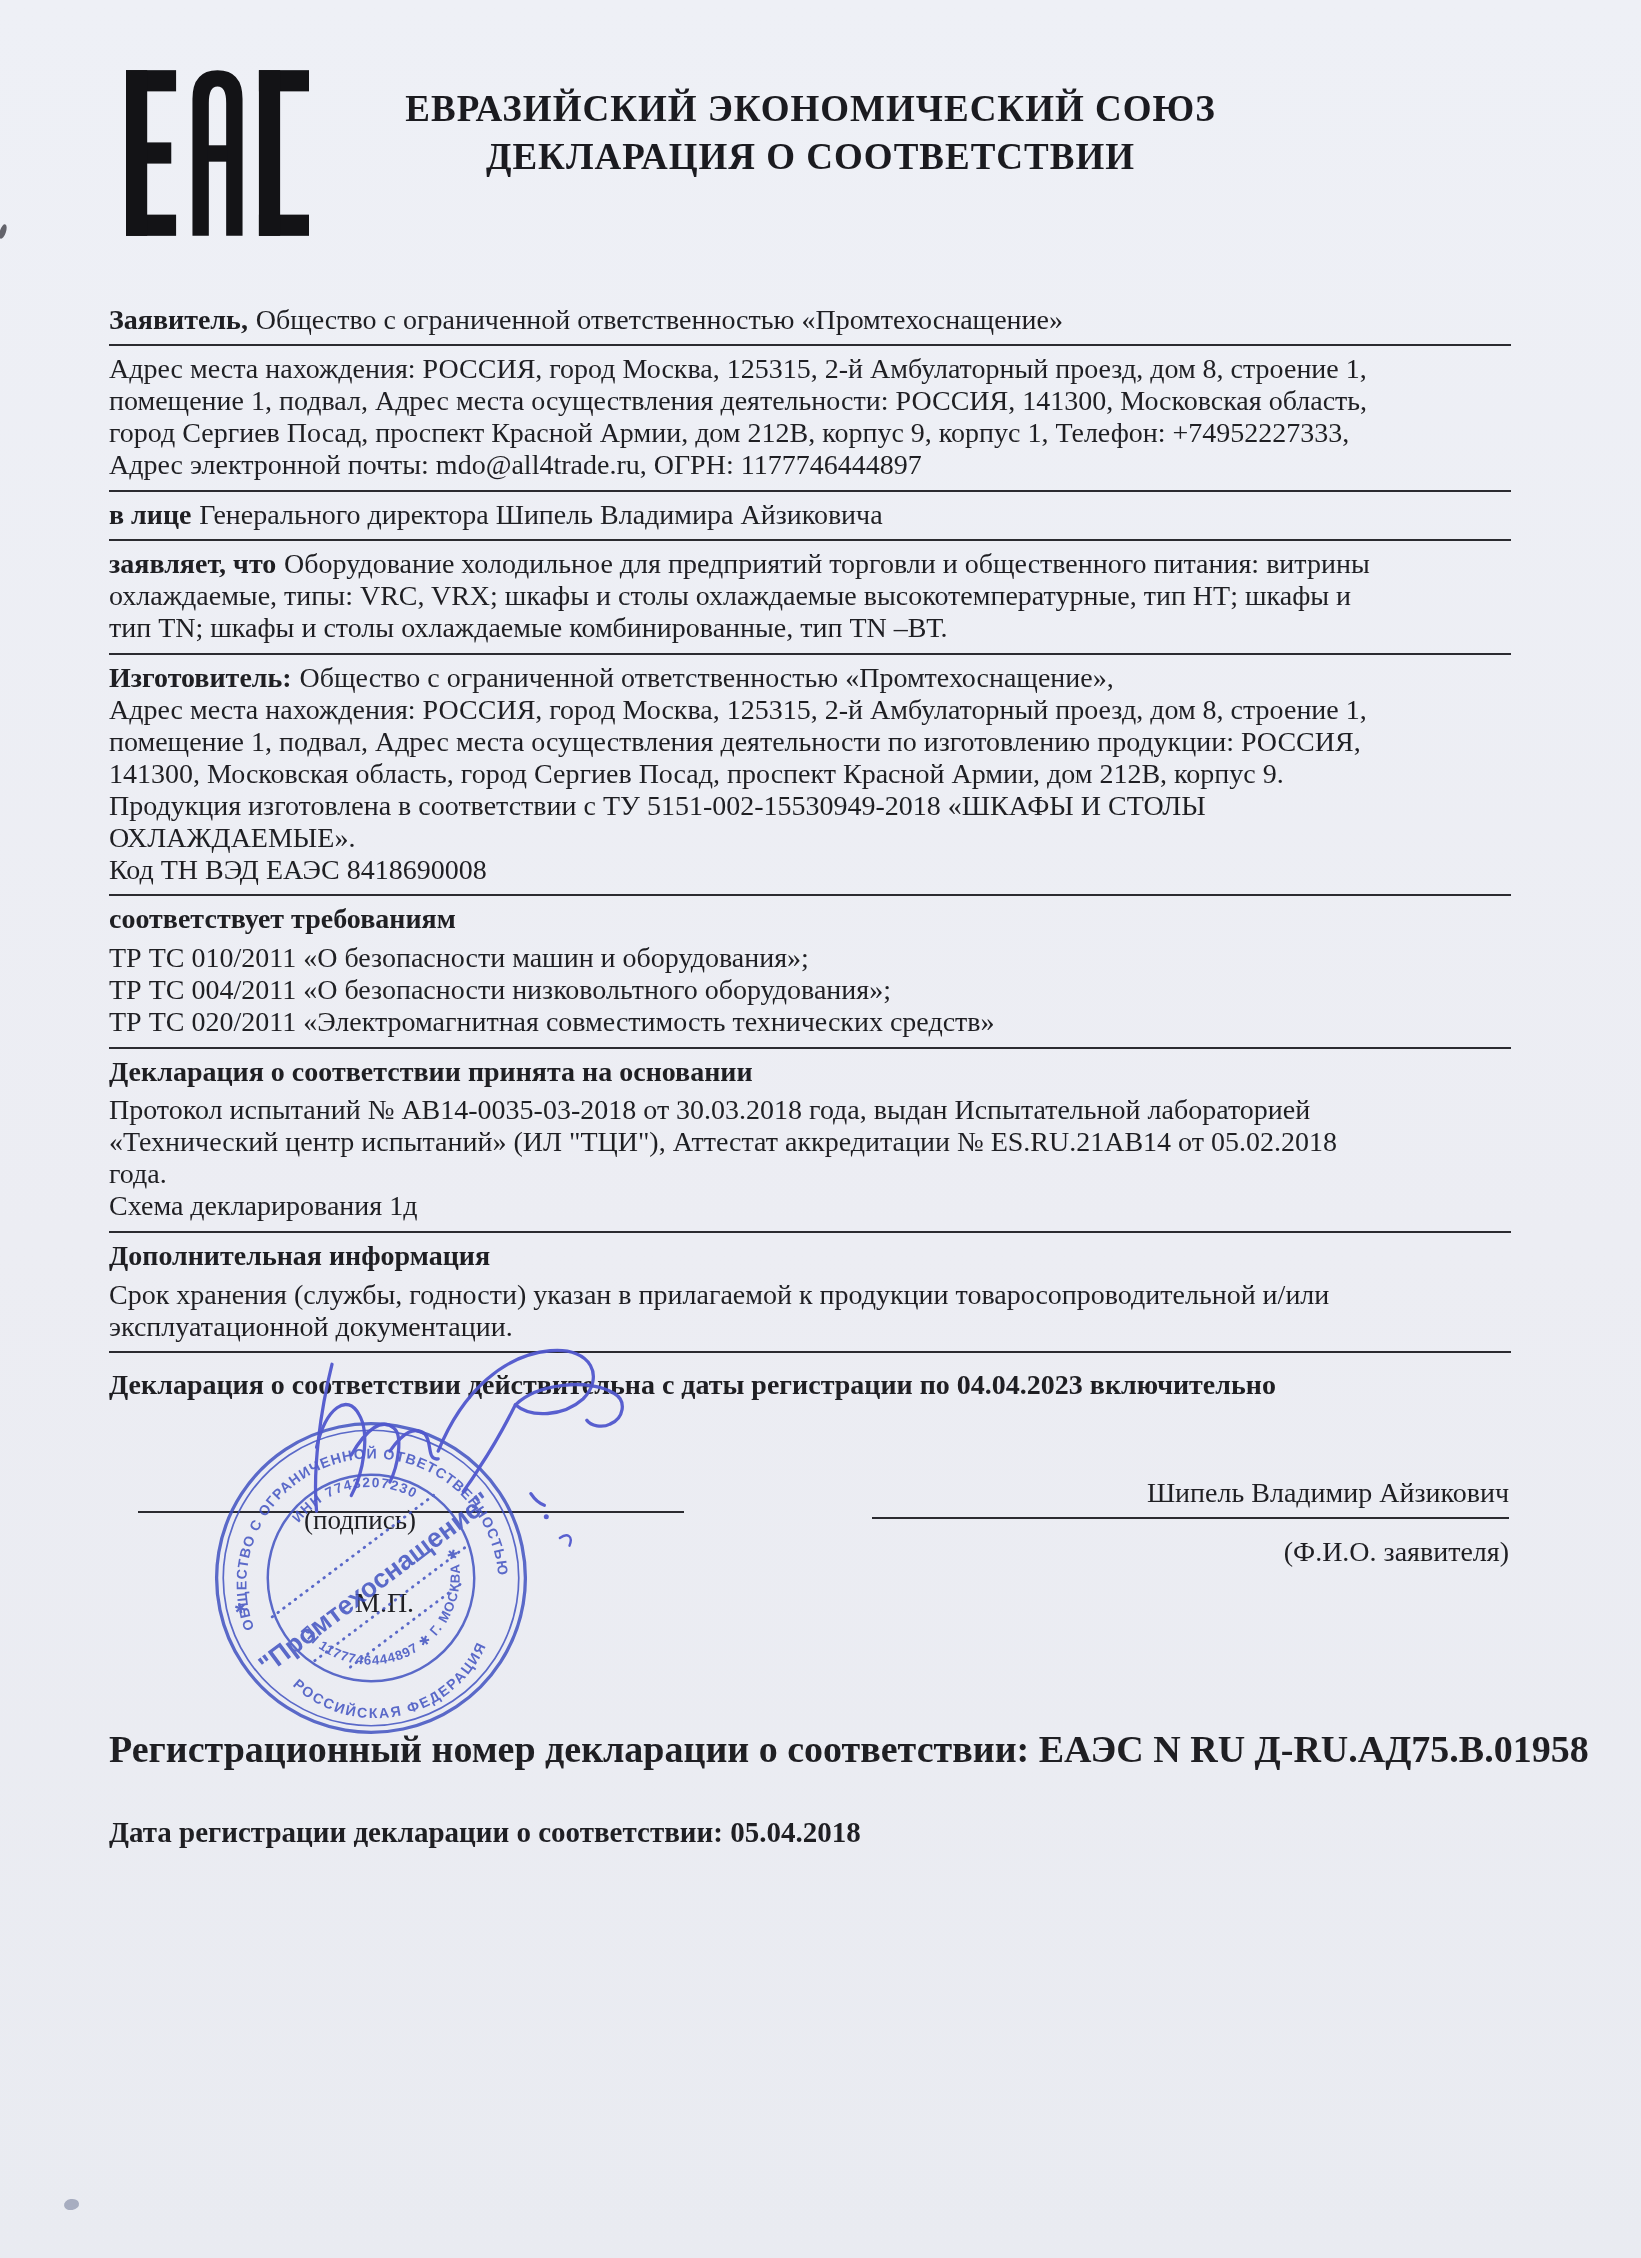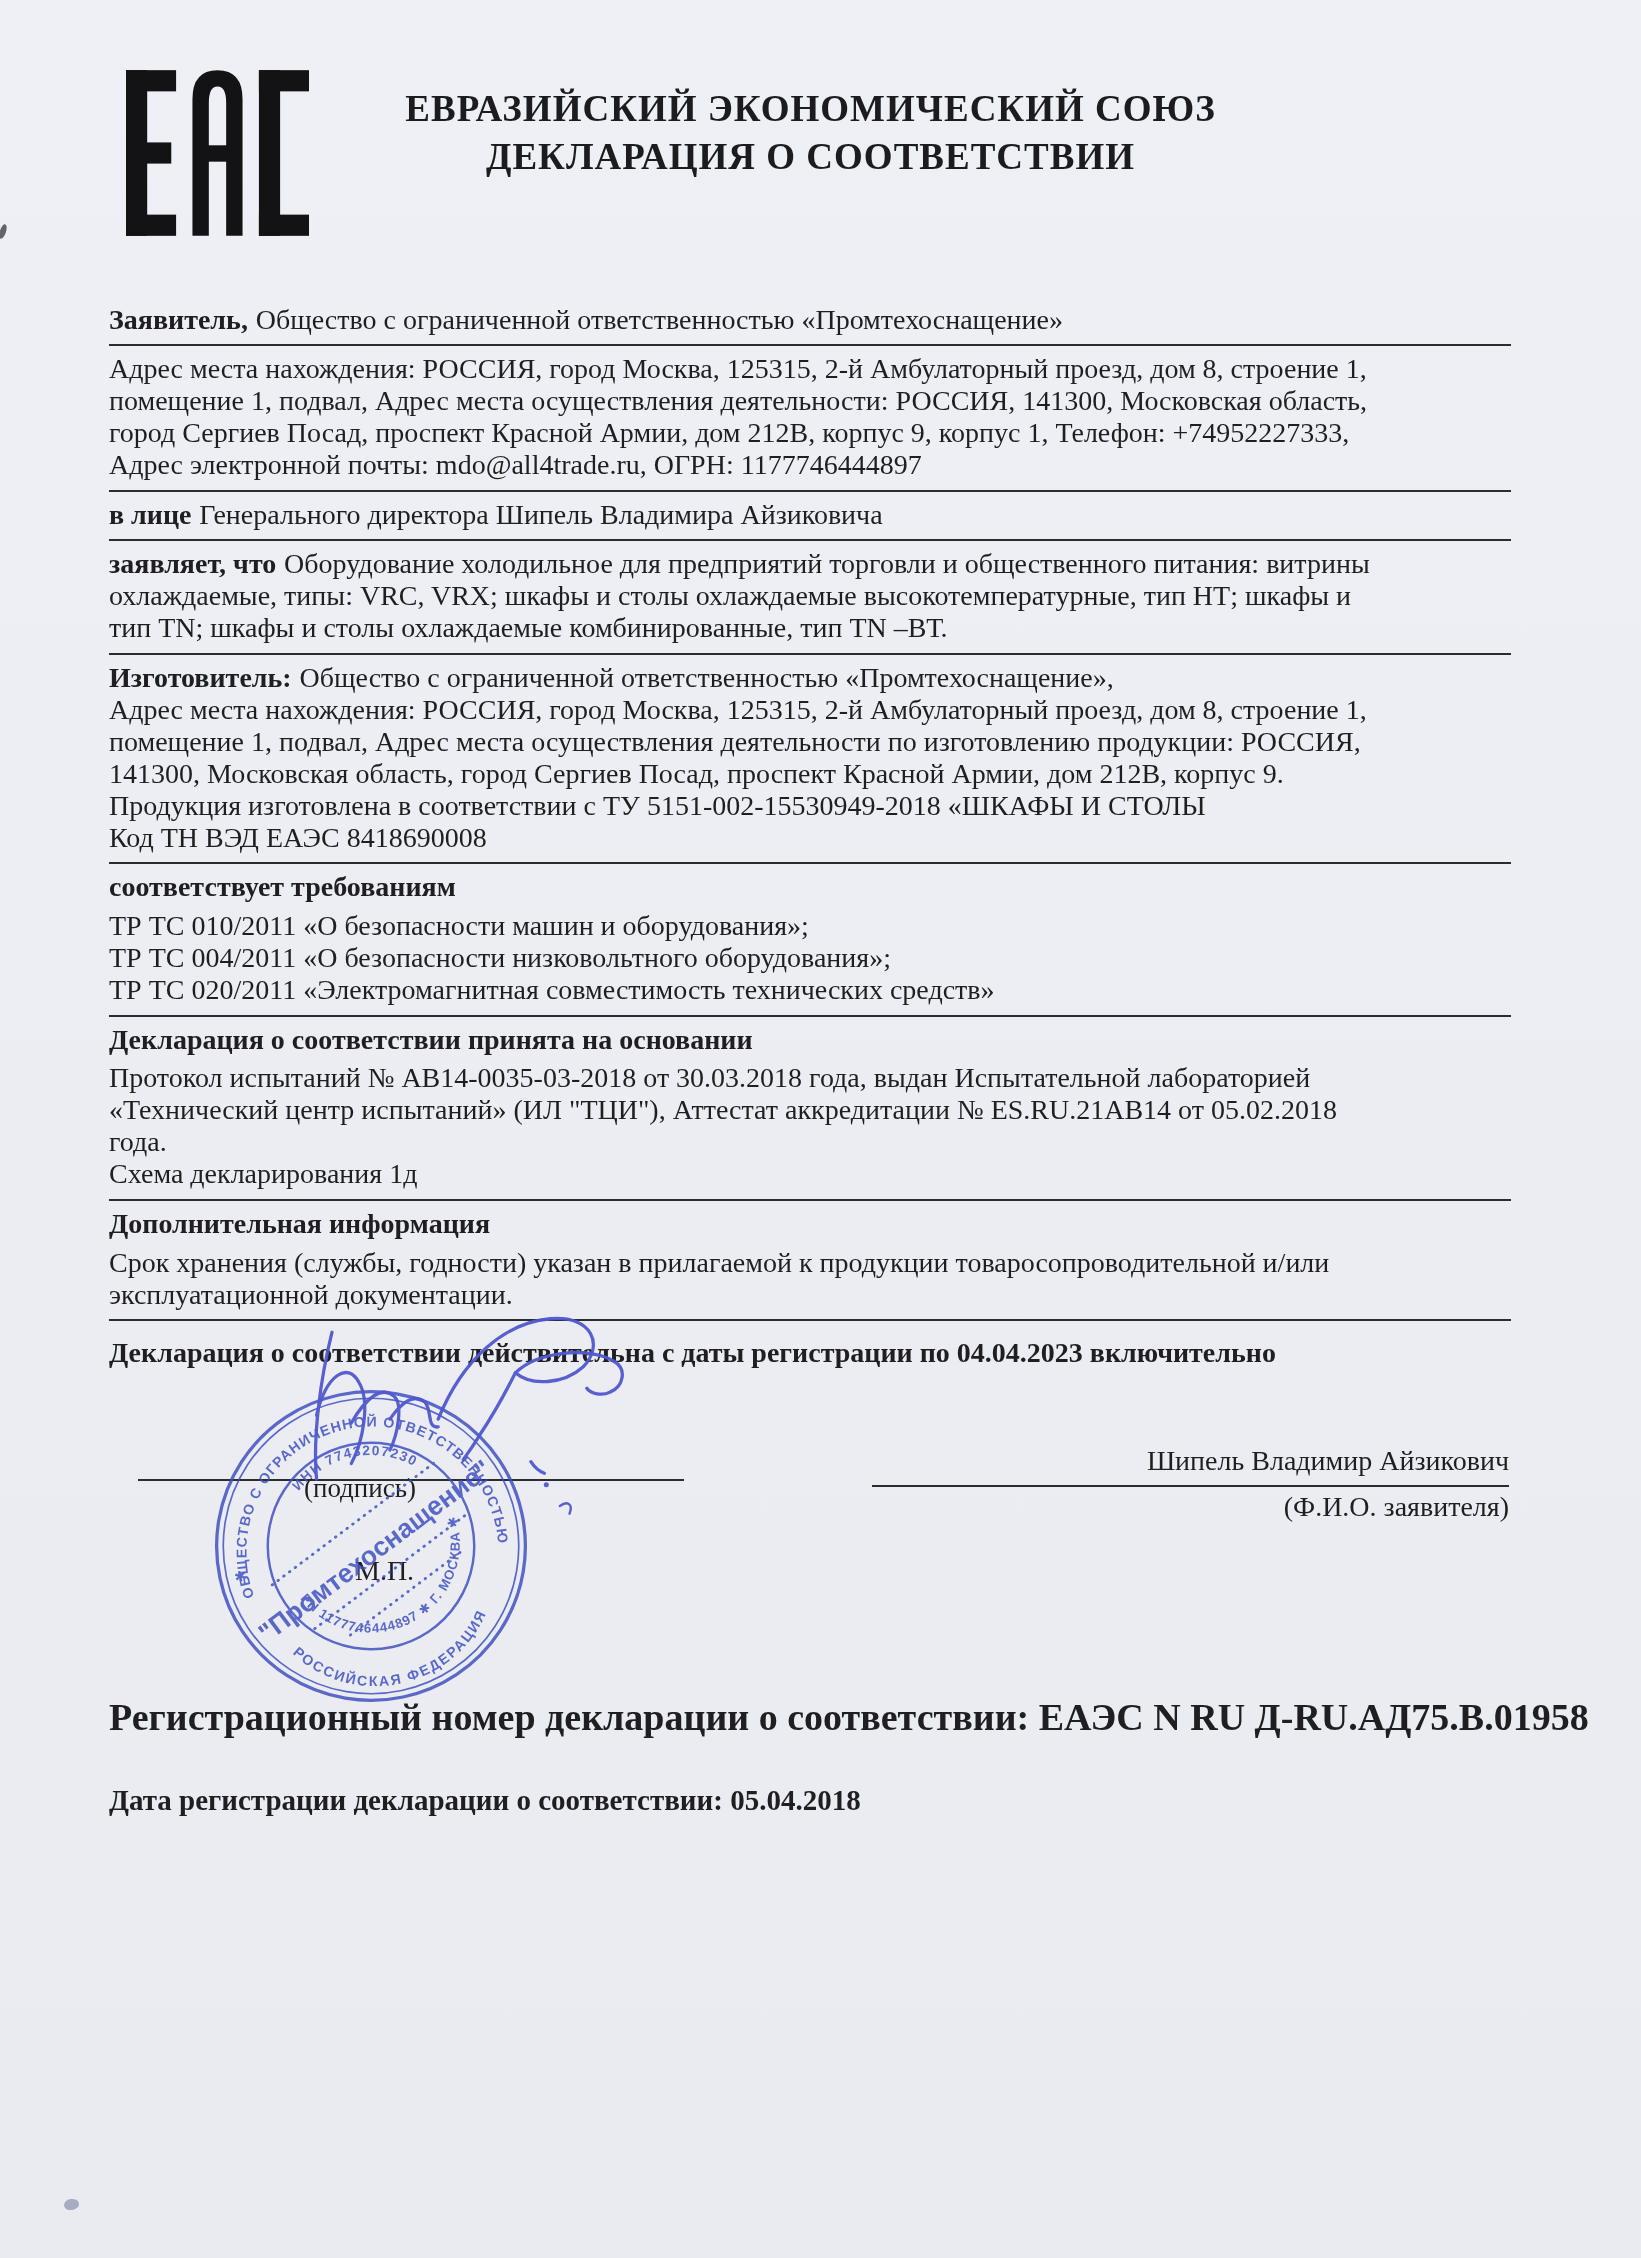--- a/index.html
+++ b/index.html
@@ -28,21 +28,21 @@
   .hd{font-weight:bold;margin-bottom:6.8px}
   .validity{margin-top:15.4px;font-weight:bold;white-space:nowrap}
 
   .sig-area{position:relative;height:290px;margin-top:7.7px}
   .sig-line-left{position:absolute;left:29px;top:103px;width:546px;border-top:2.4px solid #2b2b30}
   .sig-caption-left{position:absolute;left:0;top:96px;width:502px;text-align:center;font-size:27px}
   .mp{position:absolute;left:246px;top:179px;font-size:28px}
   .fio-block{position:absolute;left:763px;top:69px;width:637px;text-align:right;font-size:28px}
   .fio-name{padding-bottom:7.7px}
   .fio-line{border-top:2.4px solid #2b2b30}
-  .fio-caption{padding-top:4px}
+  .fio-caption{padding-top:17px}
 
   .stamp{position:absolute;left:101px;top:8.7px;width:322px;height:322px;transform:rotate(-12deg);opacity:.82}
   .autograph{position:absolute;left:111px;top:-69px;width:502px;height:261px;z-index:5;opacity:.95}
 
   .footer-reg{margin:29px 130px 0 109px;font-weight:bold;font-size:38px;white-space:nowrap}
   .footer-date{margin:45px 130px 0 109px;font-weight:bold;font-size:29px;white-space:nowrap}
 
   .stamp text{font-family:"Liberation Sans","DejaVu Sans",sans-serif;fill:#3b4dc0}
 </style>
 </head>
@@ -94,20 +94,21 @@
     <div class="line">охлаждаемые, типы: VRC, VRX; шкафы и столы охлаждаемые высокотемпературные, тип НТ; шкафы и</div>
     <div class="line">тип TN; шкафы и столы охлаждаемые комбинированные, тип TN –ВТ.</div>
   </div>
 
   <div class="row">
     <div class="line"><b class="lbl">Изготовитель:</b><span>Общество с ограниченной ответственностью «Промтехоснащение»,</span></div>
     <div class="line">Адрес места нахождения: РОССИЯ, город Москва, 125315, 2-й Амбулаторный проезд, дом 8, строение 1,</div>
     <div class="line">помещение 1, подвал, Адрес места осуществления деятельности по изготовлению продукции: РОССИЯ,</div>
     <div class="line">141300, Московская область, город Сергиев Посад, проспект Красной Армии, дом 212В, корпус 9.</div>
     <div class="line">Продукция изготовлена в соответствии с ТУ 5151-002-15530949-2018 «ШКАФЫ И СТОЛЫ</div>
+    <div class="line">ОХЛАЖДАЕМЫЕ».</div>
     <div class="line">Код ТН ВЭД ЕАЭС 8418690008</div>
   </div>
 
   <div class="row">
     <div class="hd line">соответствует требованиям</div>
     <div class="line">ТР ТС 010/2011 «О безопасности машин и оборудования»;</div>
     <div class="line">ТР ТС 004/2011 «О безопасности низковольтного оборудования»;</div>
     <div class="line">ТР ТС 020/2011 «Электромагнитная совместимость технических средств»</div>
   </div>
 

